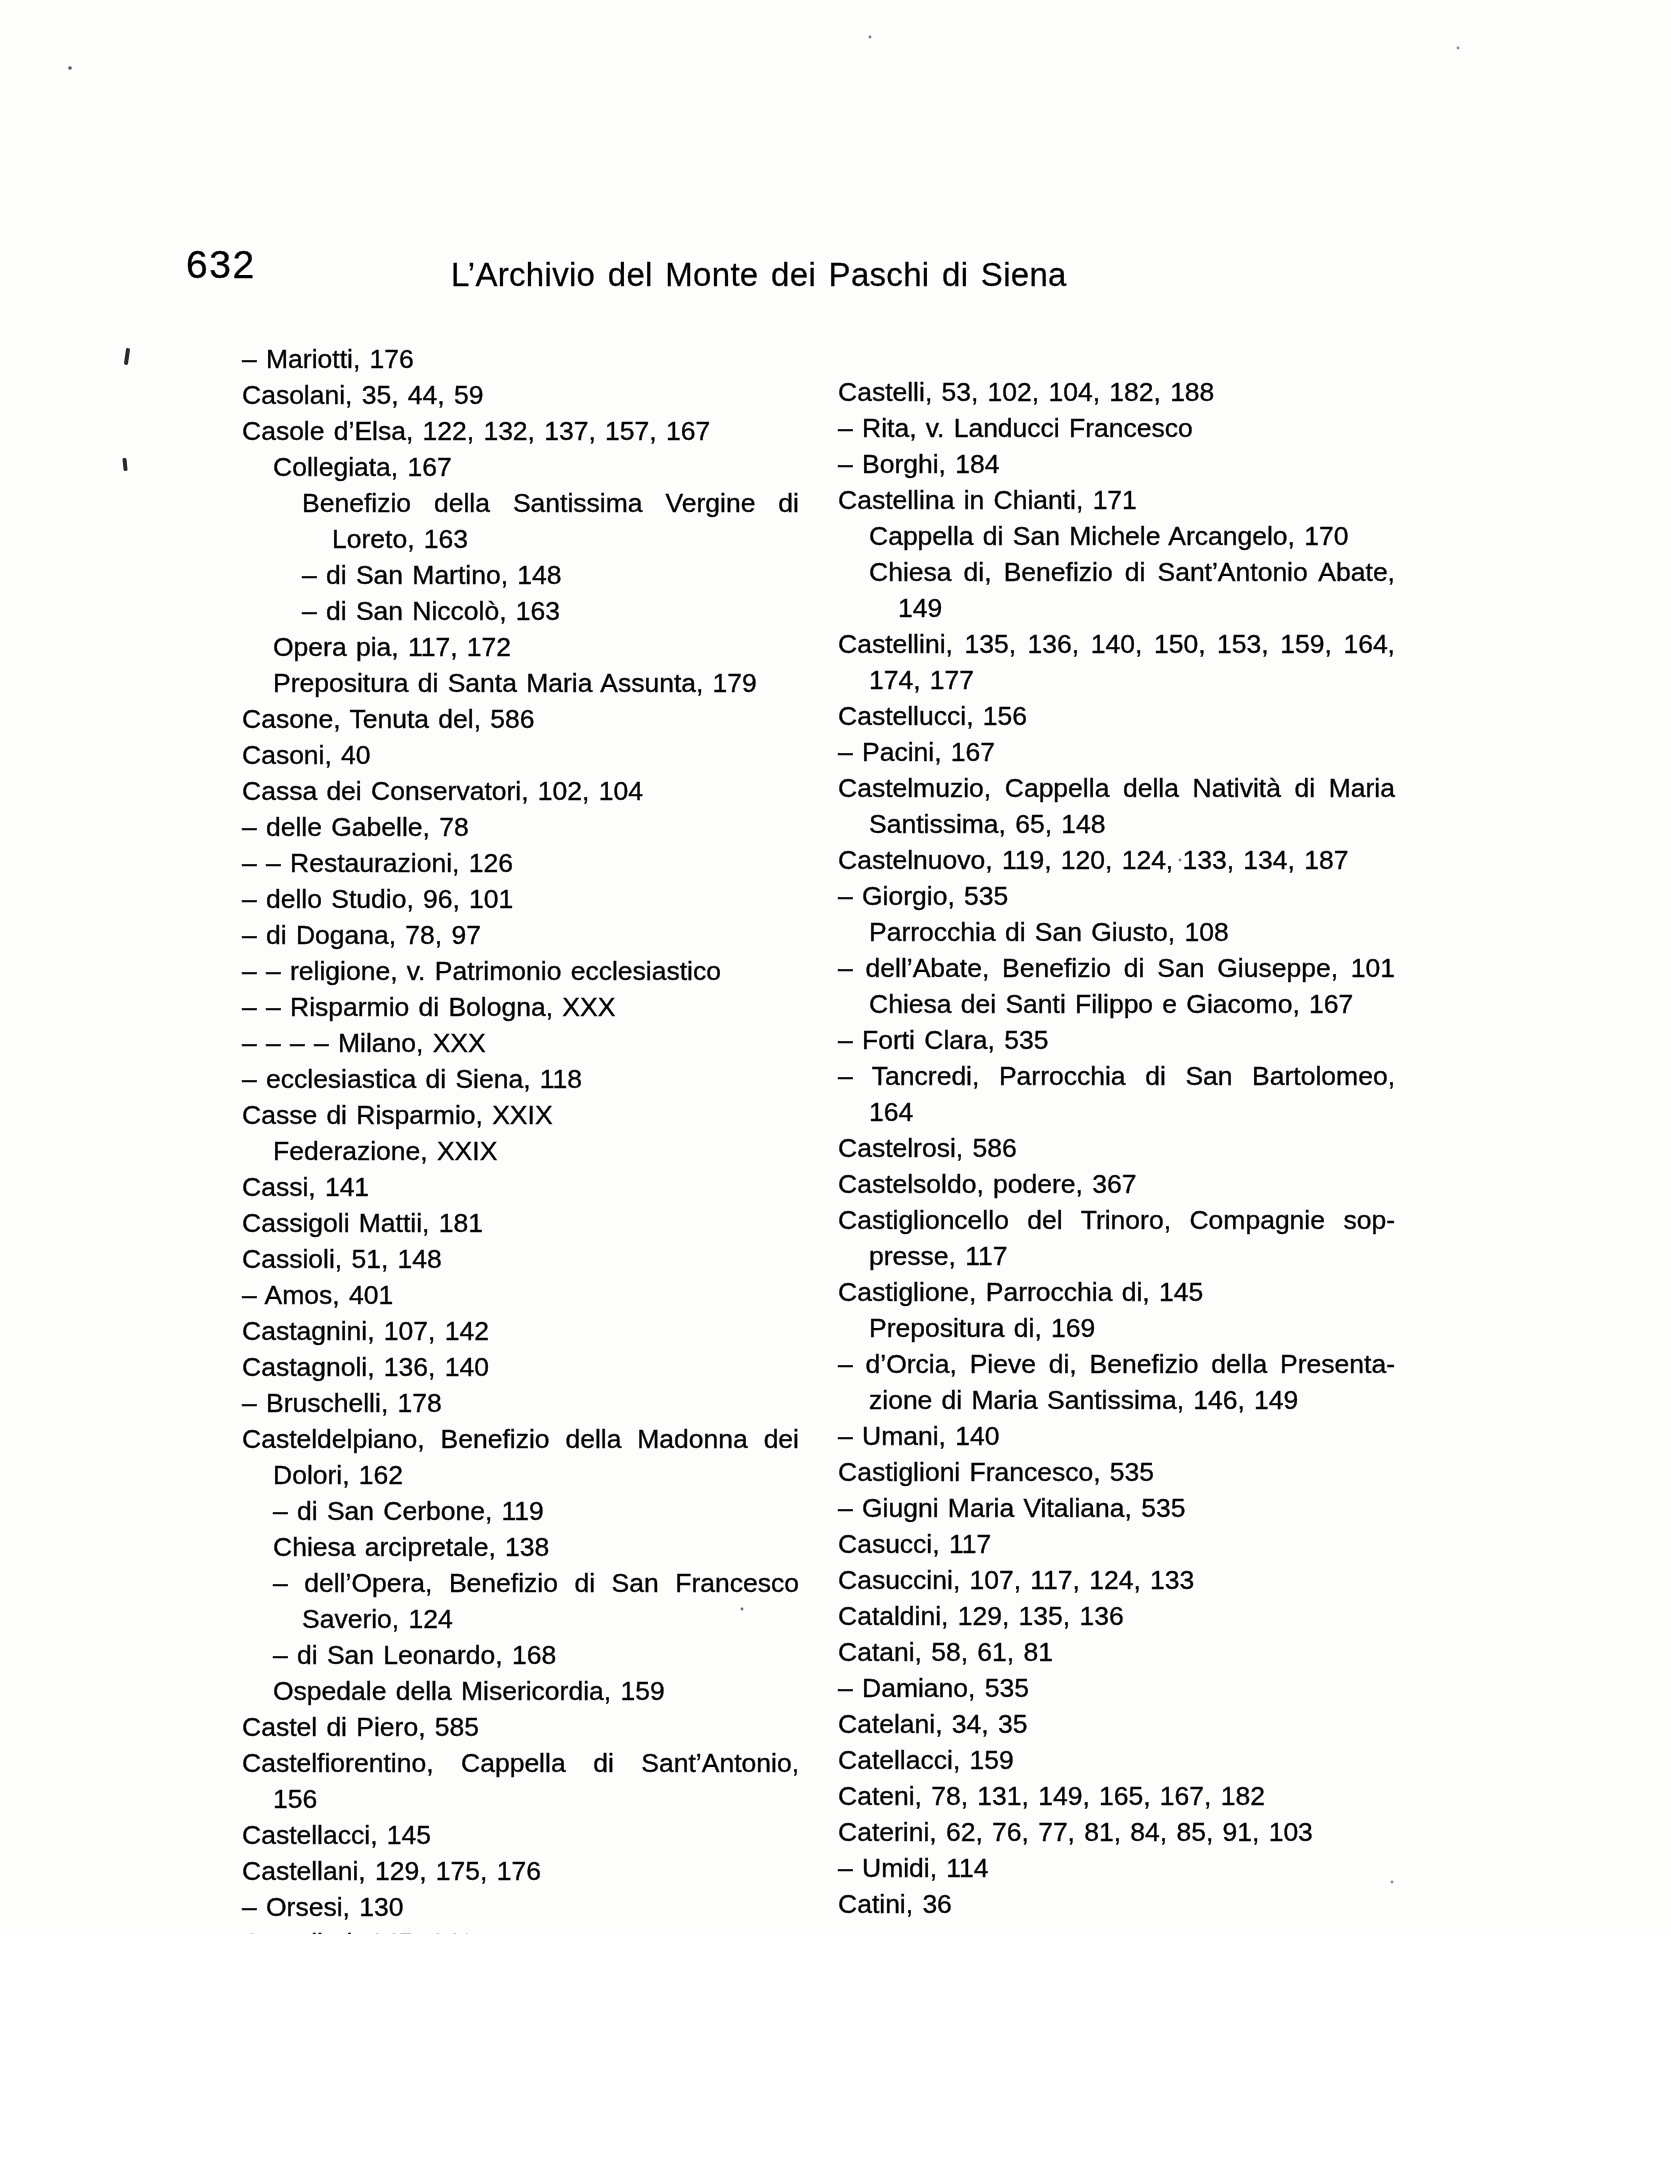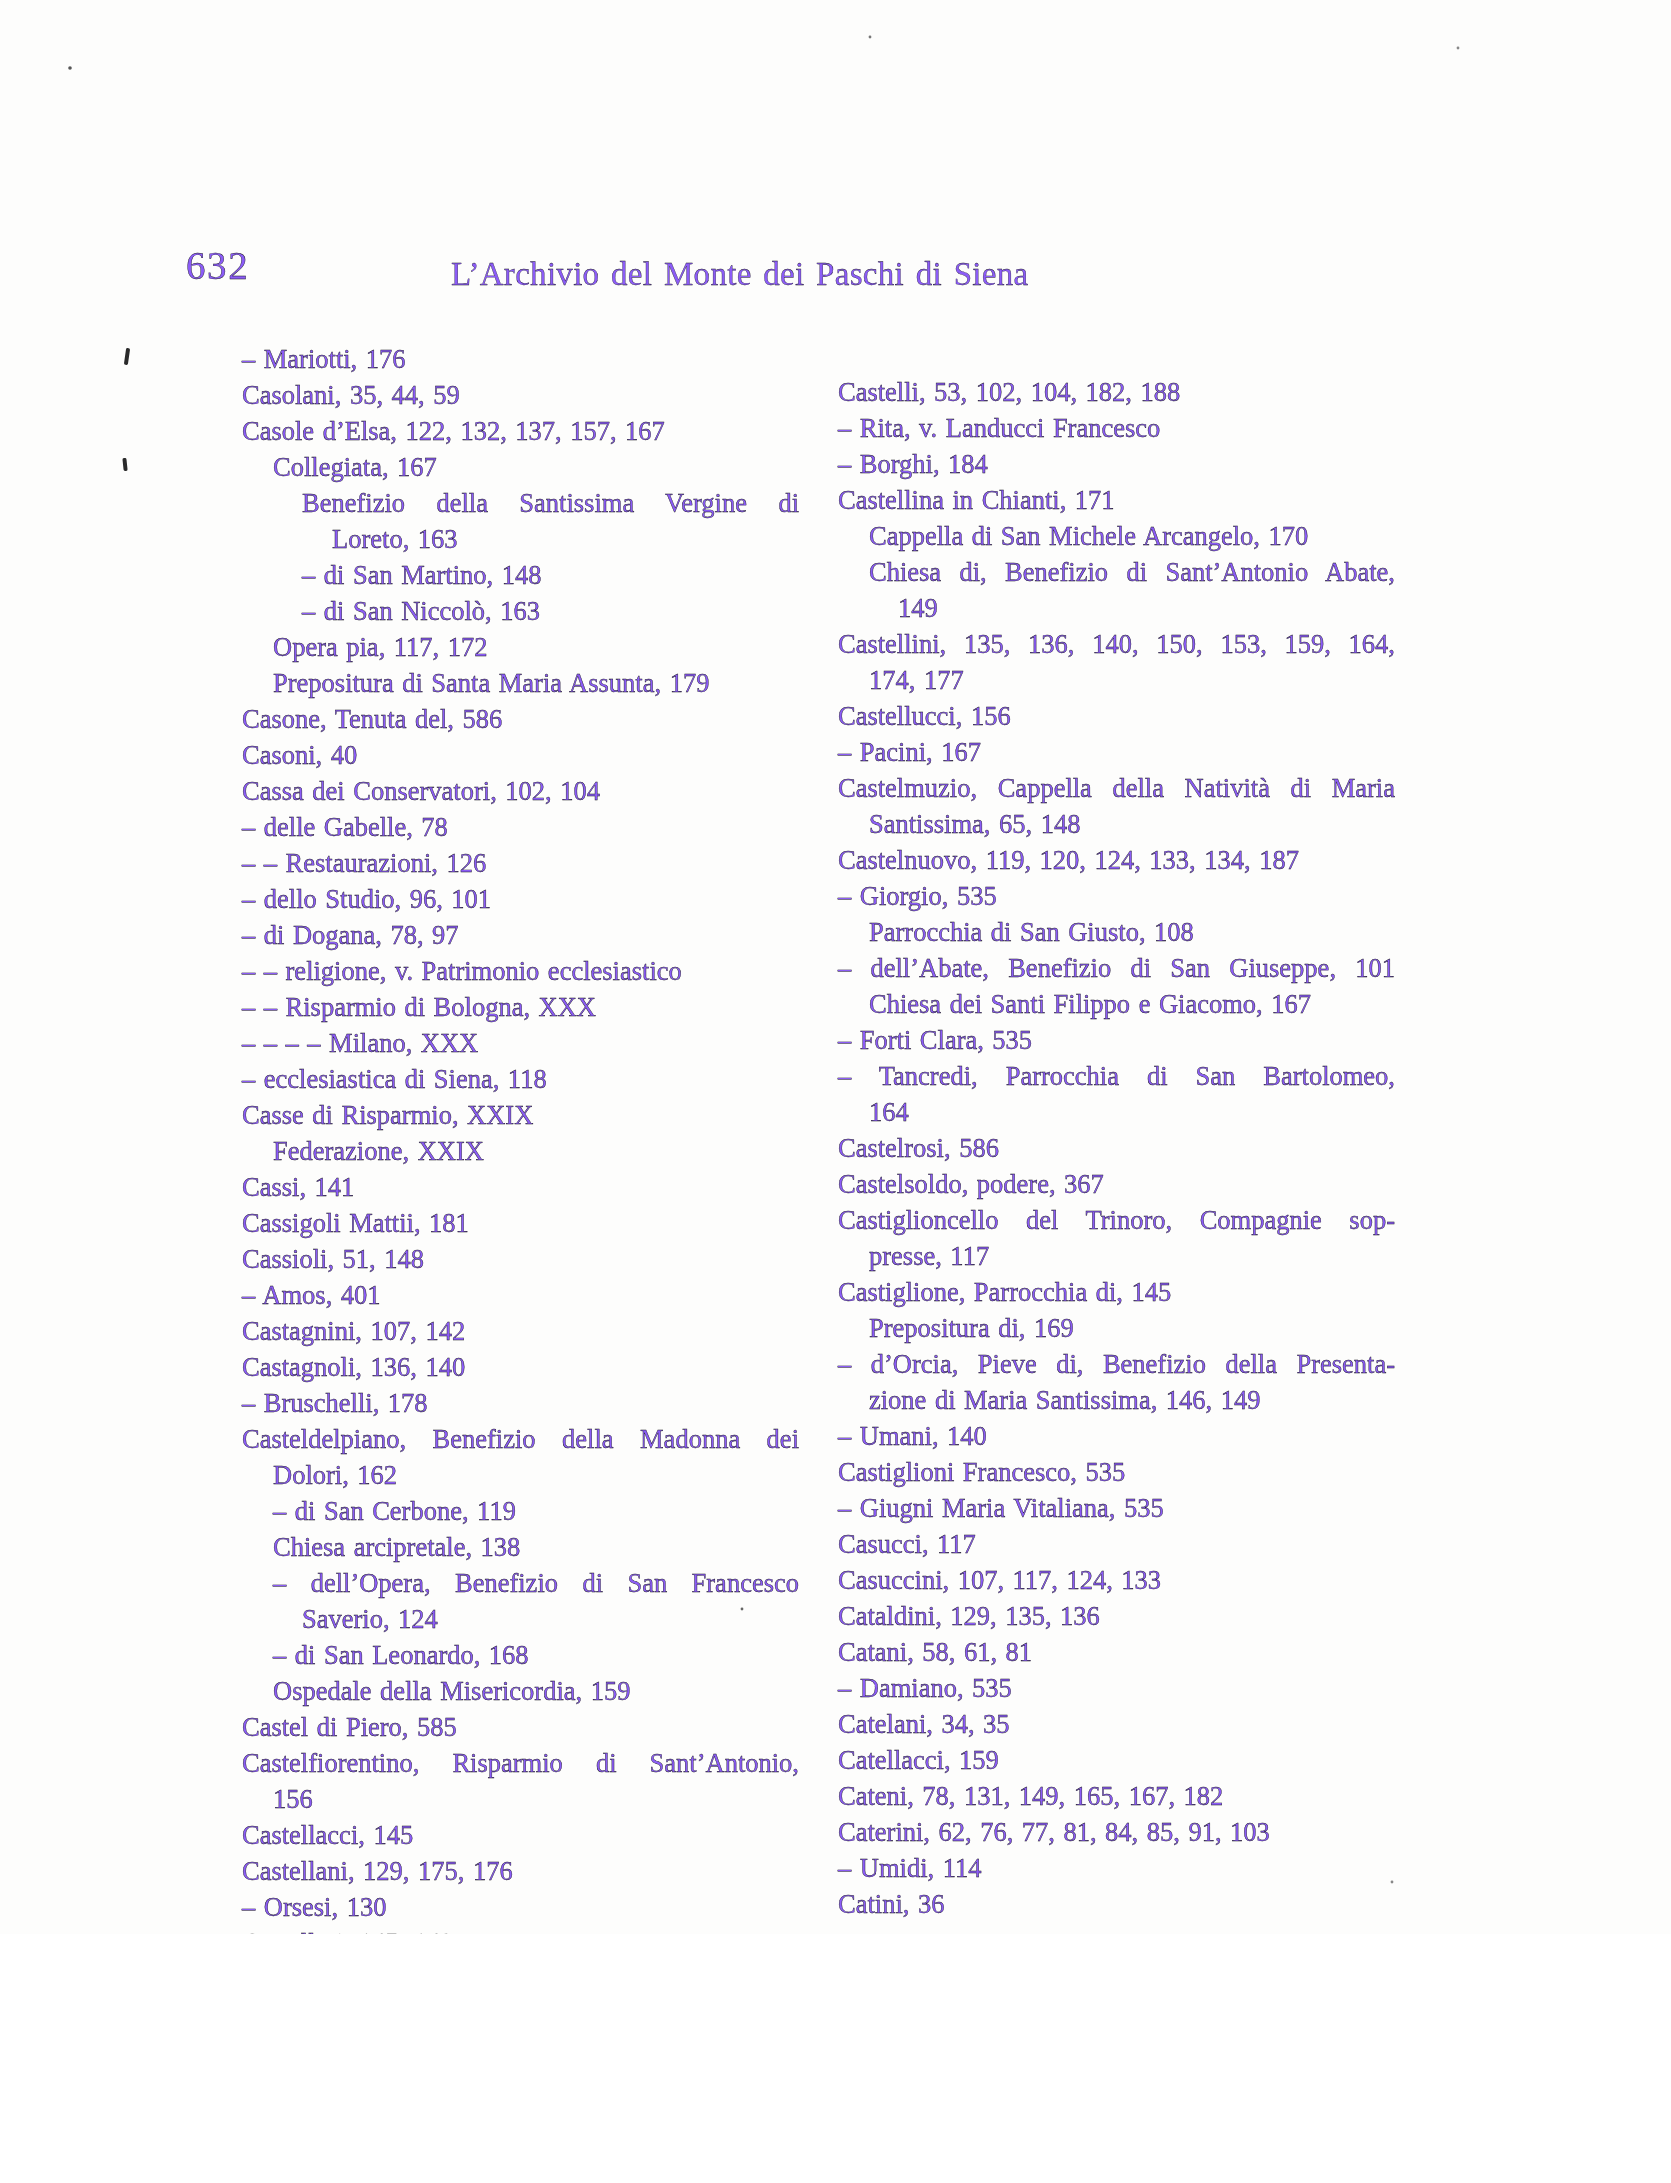--- a/index.html
+++ b/index.html
@@ -1,22 +1,22 @@
 <!DOCTYPE html>
 <html style="font-size:12.5px"><head>
 <meta charset="utf-8">
 <style>
   html, body { margin: 0; padding: 0; background: #ffffff; }
   .page {
     position: relative;
     width: 1672px;
     height: 1934px;
     background: #fdfdfc;
-    font-family: Liberation Serif, serif;
-    color: #8b5cf6;
+    font-family: Liberation Sans, sans-serif;
+    color: #000000;
     overflow: hidden;
   }
   .pagenum {
     position: absolute;
     left: 186px;
     top: 243px;
     font-size: 39px;
     letter-spacing: 1.6px;
     -webkit-text-stroke: 0.4px #121212;
   }
@@ -110,21 +110,21 @@
       <div class="line i0">– Bruschelli, 178</div>
       <div class="line i0 j">Casteldelpiano, Benefizio della Madonna dei</div>
       <div class="line i1">Dolori, 162</div>
       <div class="line i1">– di San Cerbone, 119</div>
       <div class="line i1">Chiesa arcipretale, 138</div>
       <div class="line i1 j">– dell’Opera, Benefizio di San Francesco</div>
       <div class="line i2">Saverio, 124</div>
       <div class="line i1">– di San Leonardo, 168</div>
       <div class="line i1">Ospedale della Misericordia, 159</div>
       <div class="line i0">Castel di Piero, 585</div>
-      <div class="line i0 j">Castelfiorentino, Risparmio di Sant’Antonio,</div>
+      <div class="line i0 j">Castelfiorentino, Cappella di Sant’Antonio,</div>
       <div class="line i1">156</div>
       <div class="line i0">Castellacci, 145</div>
       <div class="line i0">Castellani, 129, 175, 176</div>
       <div class="line i0">– Orsesi, 130</div>
       <div class="line i0">Castellari, 145, 149</div>
     </div>
   <div class="col col-right">
       <div class="line i0">Castelli, 53, 102, 104, 182, 188</div>
       <div class="line i0">– Rita, v. Landucci Francesco</div>
       <div class="line i0">– Borghi, 184</div>

